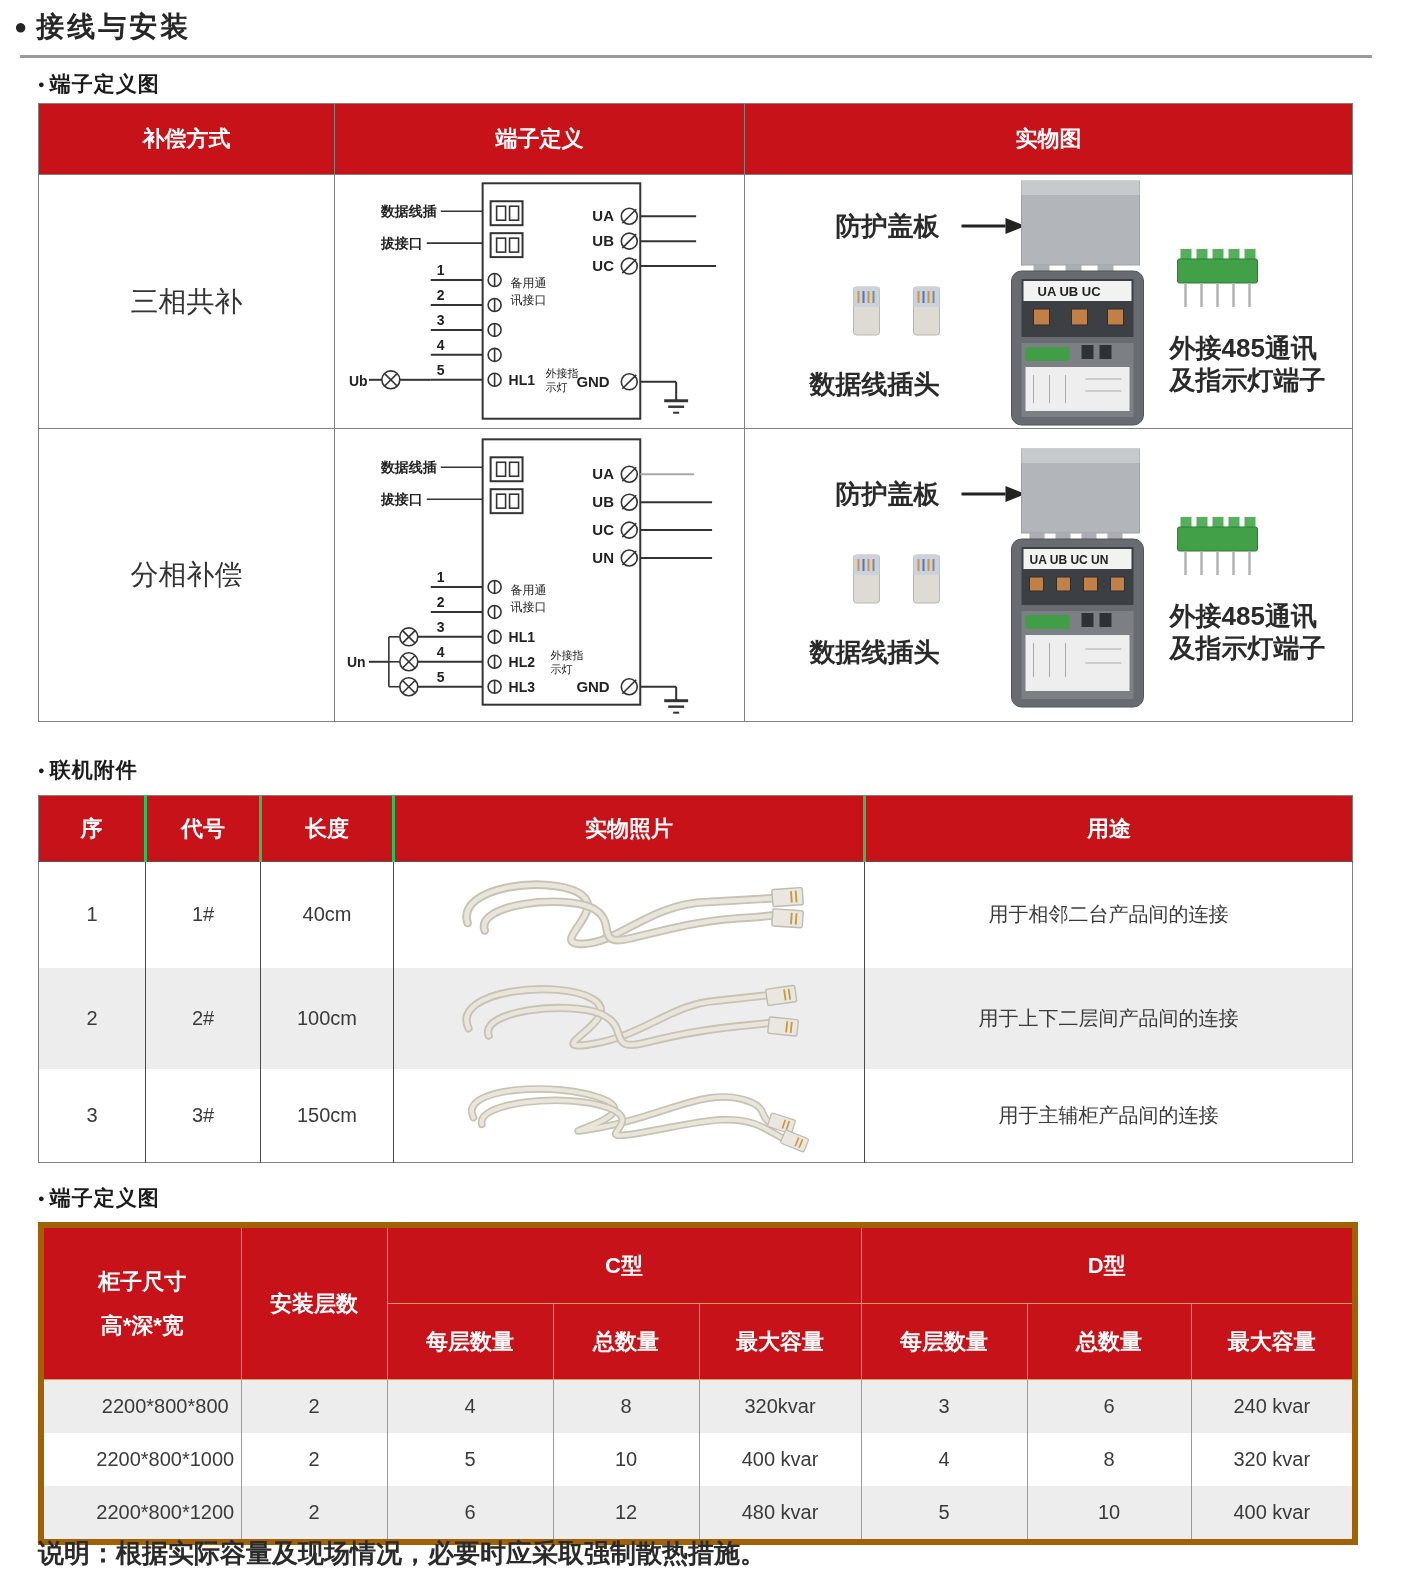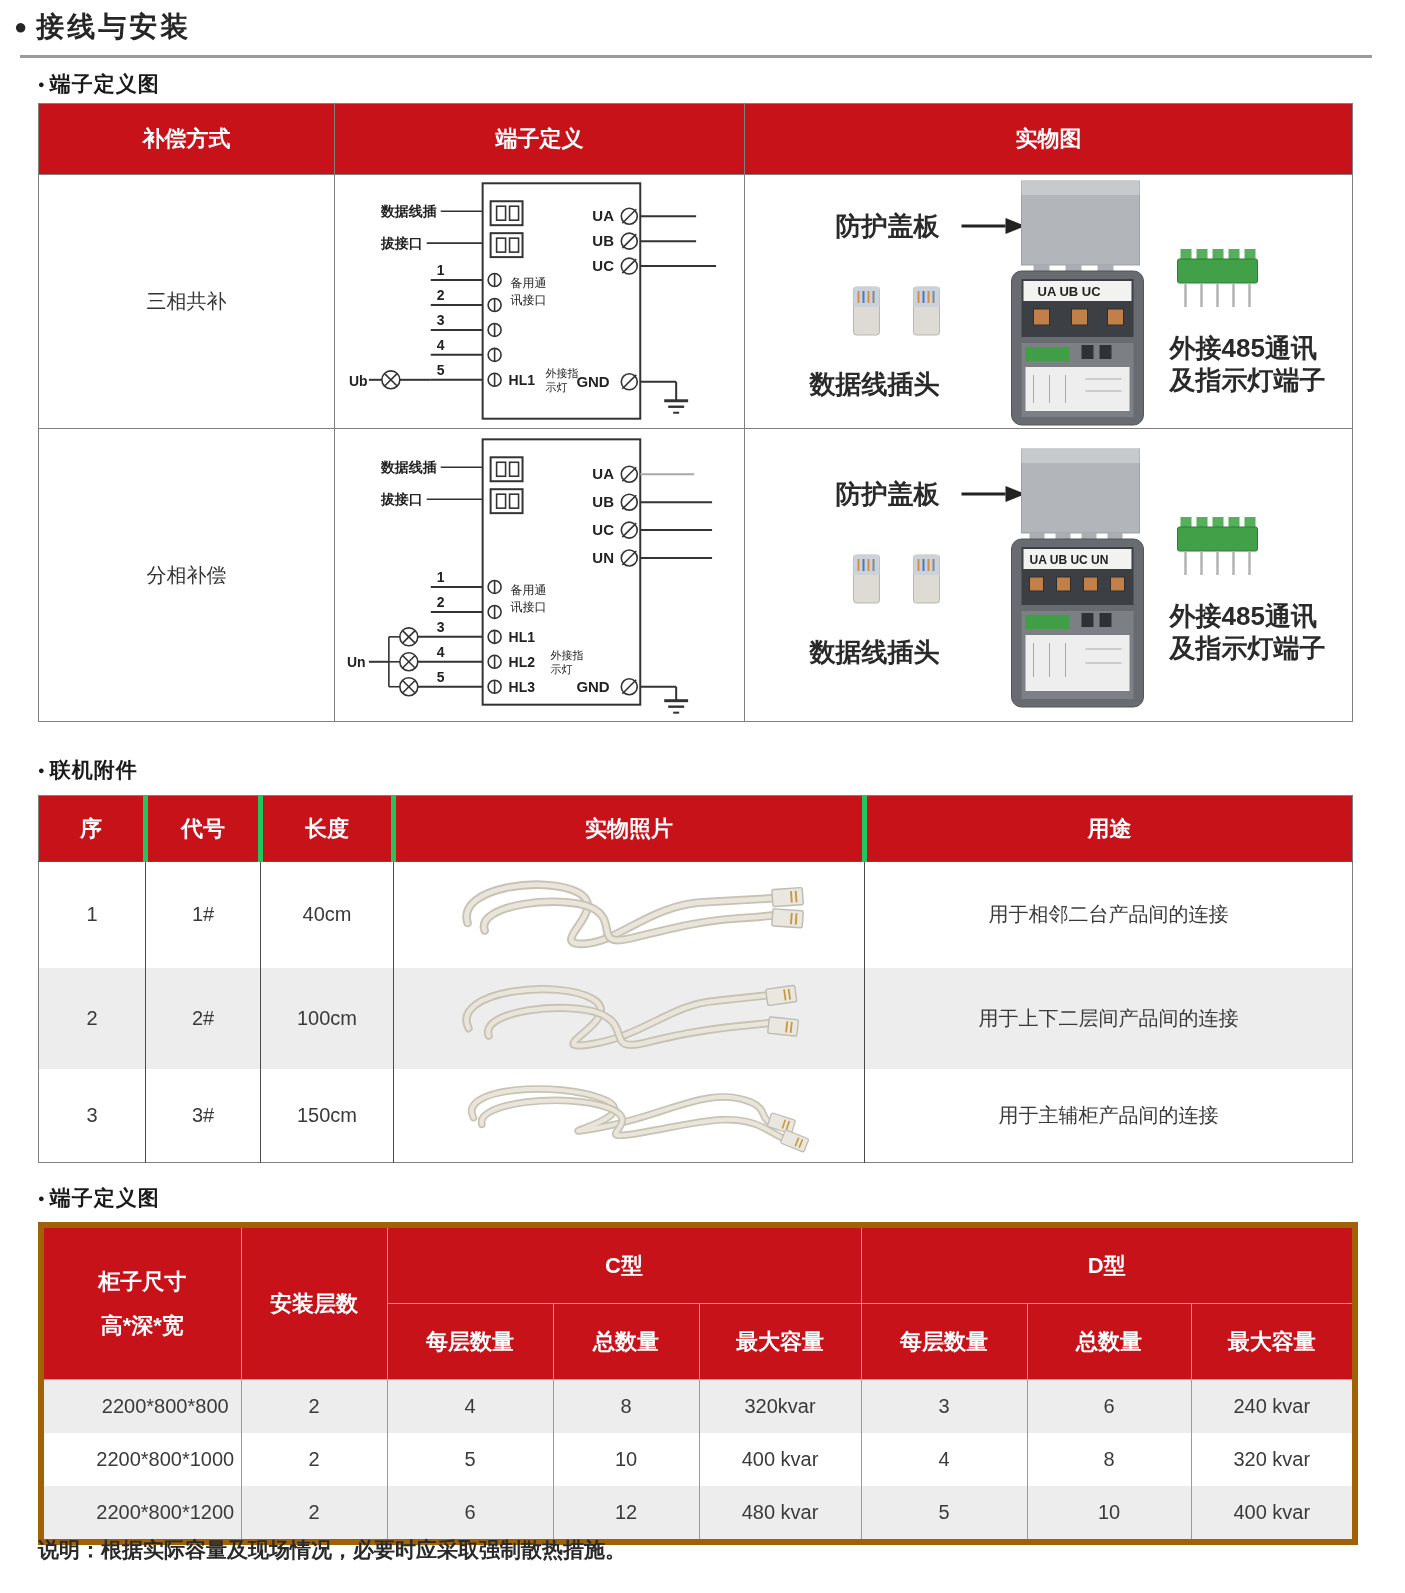--- a/index.html
+++ b/index.html
@@ -7,35 +7,35 @@
   .abs{position:absolute;}
   
   .page-title{top:8px;left:14px;display:flex;align-items:center;font-size:28px;font-weight:bold;color:#262626;letter-spacing:3px;}
   .page-title .big-dot{font-size:22px;margin-right:9px;letter-spacing:0;}
   .title-rule{top:55px;left:20px;width:1352px;height:3px;background:#9b9b9b;}
   .sec-head{display:flex;align-items:center;font-size:21px;font-weight:bold;color:#1a1a1a;letter-spacing:1px;}
   .sec-head .dot{font-size:11px;margin-right:4px;}
   #sec1{top:70px;left:38px;}
   #sec2{top:756px;left:38px;}
   #sec3{top:1184px;left:38px;}
-  .note{top:1536px;left:38px;font-size:21px;font-weight:bold;color:#2a2a2a;}
+  .note{top:1536px;left:38px;font-size:26px;font-weight:bold;color:#2a2a2a;}
   
   table{border-collapse:collapse;table-layout:fixed;position:absolute;left:38px;width:1314px;background:#fff;}
   th{background:#c8121a;color:#fff;font-weight:bold;font-size:22px;text-align:center;padding:5px;}
   td{text-align:center;vertical-align:middle;padding:0;font-size:20px;color:#3a3a3a;}
   
   .t1{top:103px;}
   .t1 th{height:60px;border:1px solid #808080;}
   .t1 th + th{border-left:1px solid #e09a5a;margin-left:24px;}
   .t1 td{border:1px solid #808080;}
-  .t1 .mode-cell{font-size:20px;color:#333;margin-top:44px;}
+  .t1 .mode-cell{font-size:28px;color:#333;margin-top:44px;}
   .diag-svg,.photo-svg{display:block;}
   
   .t2{top:795px;border:1px solid #808080;}
-  .t2 th{height:55px;border-left:5px solid #22c55e;border-top:1px solid #808080;border-bottom:1px solid #555;}
+  .t2 th{height:55px;border-left:3px solid #22c55e;border-top:1px solid #808080;border-bottom:1px solid #555;}
   .t2 th:first-child{border-left:1px solid #808080;}
   .t2 td{border-left:1px solid #4a4a4a;}
   .t2 td:first-child{border-left:none;}
   .t2 tr.alt{background:#ededed;}
   
   .t3{top:1222px;border:6px solid #a16207;}
   .t3 th{border:1px solid #e09a5a;height:65px;}
   .t3 .size-th div{line-height:1.0;}
   .t3 .size-th div + div{margin-top:22px;}
   .t3 td{height:53px;border-left:1px solid #9a9a9a;}

